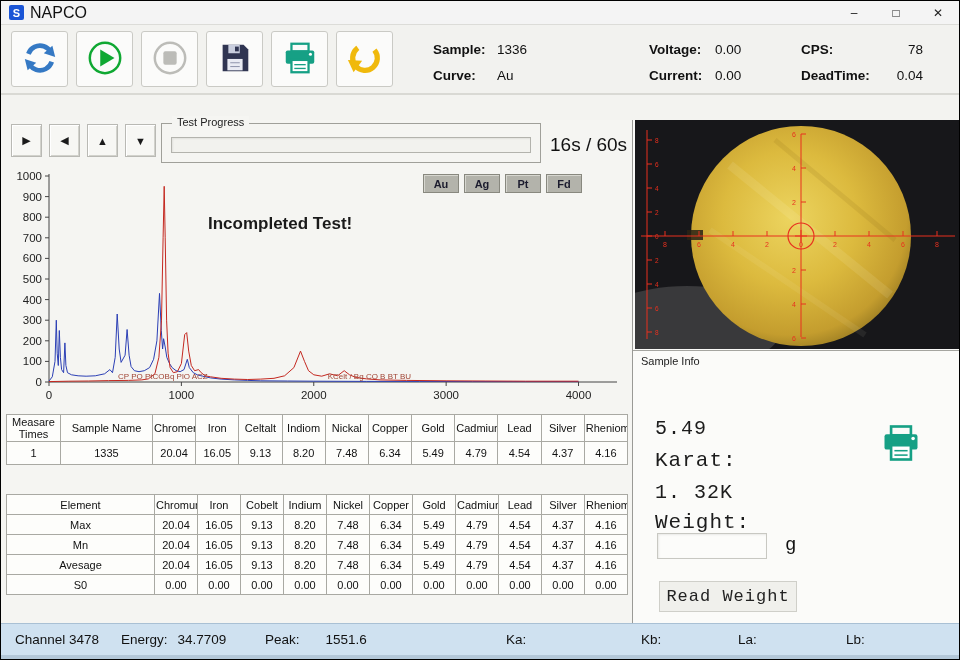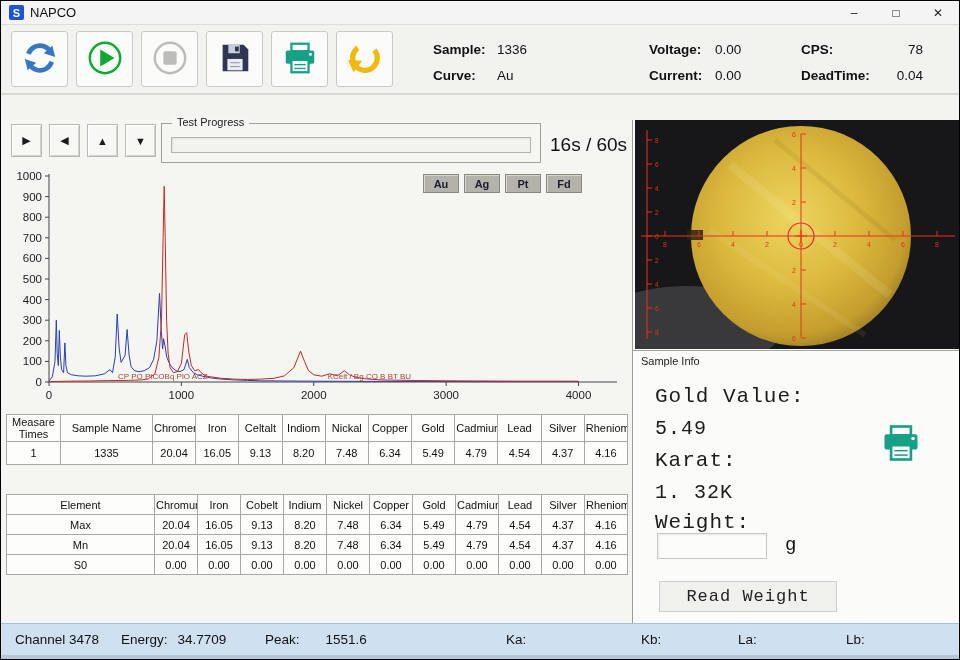--- a/index.html
+++ b/index.html
@@ -3,21 +3,21 @@
 <meta charset="utf-8">
 <style>
   * { margin:0; padding:0; box-sizing:border-box; }
   body { background:#111; font-family:"Liberation Sans", sans-serif; }
   .app { position:relative; width:960px; height:660px; background:#f3f3f0; overflow:hidden; border:1px solid #000; }
 
   
   .titlebar { height:24px; background:#f4f4f4; border-bottom:1px solid #dcdcd8; display:flex; align-items:center; justify-content:space-between; padding-left:8px; }
   .title-left { display:flex; align-items:center; gap:6px; }
   .app-icon { width:15px; height:15px; background:#1b55d6; color:#fff; font-size:11px; font-weight:bold; display:flex; align-items:center; justify-content:center; border-radius:2px; }
-  .title-text { font-size:13px; color:#111; }
+  .title-text { font-size:16px; color:#111; }
   .win-controls { display:flex; height:100%; }
   .win-btn { width:42px; height:100%; border:none; background:transparent; font-size:12px; color:#222; display:flex; align-items:center; justify-content:center; cursor:default; }
 
   
   .menubar { height:25px; background:#0e2fa6; display:flex; align-items:center; }
   .menu-item { color:#fff; font-size:12.5px; padding:0 13px; height:100%; display:flex; align-items:center; cursor:default; }
 
   
   .toolbar { position:relative; height:70px; background:#f2f2ef; border-bottom:2px solid #d9d9d4; display:flex; align-items:center; padding-left:10px; }
   .tool-btn { width:57px; height:56px; margin-right:8px; background:#fbfbfa; border:1px solid #cacac5; border-radius:3px; display:flex; align-items:center; justify-content:center; cursor:default; }
@@ -66,21 +66,21 @@
   
   .sample-info { position:absolute; left:0; top:230px; right:0; bottom:0; background:#fbfbf9; border-top:1px solid #a5a5a0; font-family:"Liberation Mono", monospace; }
   .si-header { position:absolute; top:4px; left:8px; font-family:"Liberation Sans", sans-serif; font-size:11px; color:#222; }
   .si-line { position:absolute; left:22px; color:#1c1c1c; letter-spacing:1px; }
   .si-lab { font-size:21px; }
   .si-val { font-size:20px; }
   .si-print { position:absolute; top:70px; right:36px; width:44px; height:44px; background:transparent; border:none; cursor:default; }
   .si-print svg { width:44px; height:44px; }
   .weight-input { position:absolute; left:24px; top:182px; width:110px; height:26px; border:1px solid #c8c8c2; background:#fcfcfa; box-shadow:inset 1px 1px 2px rgba(0,0,0,0.08); font-size:14px; padding:0 5px; font-family:"Liberation Mono", monospace; }
   .weight-unit { position:absolute; left:152px; top:183px; font-size:19px; color:#111; }
-  .read-weight-btn { position:absolute; left:26px; top:230px; width:178px; height:31px; background:#f0f0ec; border:1px solid #cfcfc9; font-family:"Liberation Mono", monospace; font-size:17px; color:#222; letter-spacing:1px; cursor:default; }
+  .read-weight-btn { position:absolute; left:26px; top:230px; width:138px; height:31px; background:#f0f0ec; border:1px solid #cfcfc9; font-family:"Liberation Mono", monospace; font-size:17px; color:#222; letter-spacing:1px; cursor:default; }
 
   
   .statusbar { position:absolute; left:0; right:0; bottom:0; height:36px; background:#cfe1f0; border-top:1px solid #a9c0d4; border-bottom:4px solid #b3c7d8; font-size:13.5px; color:#111; }
   .sb { position:absolute; top:8px; white-space:nowrap; }
   .sb-v { margin-left:10px; }
 </style>
 </head>
 <body>
 
 <div class="app">
@@ -234,20 +234,21 @@
             <text x="310.76190476190476" y="233" text-anchor="middle" font-size="11.5" fill="#222" font-family="Liberation Sans, sans-serif">2000</text>
             <line x1="443.14285714285717" y1="216" x2="443.14285714285717" y2="220" stroke="#444"></line>
             <text x="443.14285714285717" y="233" text-anchor="middle" font-size="11.5" fill="#222" font-family="Liberation Sans, sans-serif">3000</text>
             <line x1="575.5238095238095" y1="216" x2="575.5238095238095" y2="220" stroke="#444"></line>
             <text x="575.5238095238095" y="233" text-anchor="middle" font-size="11.5" fill="#222" font-family="Liberation Sans, sans-serif">4000</text>
             <polyline points="46.0,215.0 49.3,210.8 52.0,195.4 53.3,154.2 54.2,187.2 55.3,199.5 56.3,164.5 57.4,191.3 58.6,203.6 60.6,206.7 61.9,176.9 62.9,199.5 64.5,206.7 68.5,208.8 75.1,209.8 83.1,210.2 92.3,209.8 101.6,207.8 106.9,203.6 109.5,206.7 112.2,191.3 114.2,148.0 116.2,183.0 118.1,196.4 122.1,189.2 124.1,163.5 126.1,189.2 128.1,200.6 131.4,204.7 136.0,205.7 141.3,204.7 146.6,201.6 150.6,193.3 153.9,174.8 156.5,127.4 158.3,164.5 159.6,183.0 160.6,172.7 162.2,181.0 163.8,191.3 166.5,197.5 169.1,201.6 173.1,204.7 177.1,205.7 181.0,203.6 184.3,193.3 186.3,201.6 190.3,206.7 194.3,208.8 199.6,210.2 207.5,211.9 218.1,213.1 231.3,213.9 244.6,214.4 257.8,214.8 284.3,215.0 310.8,215.2 363.7,215.4 416.7,215.4 469.6,215.6 522.6,215.6 575.5,215.6" fill="none" stroke="#2b3fb5" stroke-width="1"></polyline>
             <polyline points="46.0,215.6 65.9,215.2 85.7,215.0 105.6,214.6 125.4,214.4 138.7,213.9 145.3,212.9 151.9,207.8 155.9,191.3 158.5,154.2 160.1,71.8 161.2,20.3 162.2,71.8 163.6,154.2 165.1,187.2 167.1,201.6 170.4,206.7 174.4,205.7 178.4,197.5 181.7,168.6 183.7,166.6 185.7,185.1 188.3,199.5 191.6,204.7 195.6,203.6 198.2,206.7 202.2,209.8 207.5,210.8 218.1,212.3 231.3,213.1 244.6,213.5 257.8,213.1 271.0,212.3 281.6,209.8 290.9,201.6 297.5,185.1 301.5,195.4 305.5,204.7 310.8,208.8 318.7,210.2 326.6,207.8 334.6,209.8 341.2,204.7 346.5,208.8 353.1,211.5 363.7,212.9 377.0,213.9 403.4,214.4 443.1,214.8 482.9,215.0 522.6,215.2 575.5,215.2" fill="none" stroke="#c42820" stroke-width="1"></polyline>
             <text x="159.84761904761905" y="213" text-anchor="middle" font-size="8" fill="#a04434" font-family="Liberation Sans, sans-serif">CP PO PtCOBq PlO ACZ</text>
             <text x="366.3619047619047" y="213" text-anchor="middle" font-size="8" fill="#a04434" font-family="Liberation Sans, sans-serif">KCelt / Bg CO B  BT BU</text>
           </svg>
+        <div class="chart-annotation">Incompleted Test!</div>
         <div class="elem-btns">
           <button class="elem-btn">Au</button>
           <button class="elem-btn">Ag</button>
           <button class="elem-btn">Pt</button>
           <button class="elem-btn">Fd</button>
         </div>
       </div>
 
       <div class="tbl tbl-1">
           <table>
@@ -316,20 +317,34 @@
                 <td>7.48</td>
                 <td>6.34</td>
                 <td>5.49</td>
                 <td>4.79</td>
                 <td>4.54</td>
                 <td>4.37</td>
                 <td>4.16</td>
               </tr>
               <tr>
                 <td>Mn</td>
+                <td>20.04</td>
+                <td>16.05</td>
+                <td>9.13</td>
+                <td>8.20</td>
+                <td>7.48</td>
+                <td>6.34</td>
+                <td>5.49</td>
+                <td>4.79</td>
+                <td>4.54</td>
+                <td>4.37</td>
+                <td>4.16</td>
+              </tr>
+              <tr>
+                <td>Avesage</td>
                 <td>20.04</td>
                 <td>16.05</td>
                 <td>9.13</td>
                 <td>8.20</td>
                 <td>7.48</td>
                 <td>6.34</td>
                 <td>5.49</td>
                 <td>4.79</td>
                 <td>4.54</td>
                 <td>4.37</td>
@@ -431,21 +446,20 @@
               <line x1="12" y1="212" x2="17" y2="212" stroke="#e8301e" stroke-width="1"></line>
               <text x="302" y="127" text-anchor="middle" font-size="7" fill="#e8301e">8</text>
               <text x="161" y="254.5" text-anchor="end" font-size="7" fill="#e8301e">8</text>
               <text x="20" y="214.5" font-size="6.5" fill="#e8301e">8</text>
             </g>
           </svg>
       </div>
 
       <div class="sample-info">
         <div class="si-header">Sample Info</div>
-        <div class="si-line si-lab" style="top:34px">Gold Value:</div>
         <div class="si-line si-val" style="top:66px">5.49</div>
         <div class="si-line si-lab" style="top:98px">Karat:</div>
         <div class="si-line si-val" style="top:130px">1. 32K</div>
         <div class="si-line si-lab" style="top:160px">Weight:</div>
         <input class="weight-input" type="text" value="" style="">
         <span class="weight-unit">g</span>
         <button class="read-weight-btn">Read Weight</button>
         <button class="si-print">
           <span><svg viewBox="0 0 40 40" width="44" height="44">
             <rect x="11" y="5" width="18" height="8" fill="none" stroke="#16a085" stroke-width="2.4"></rect>

